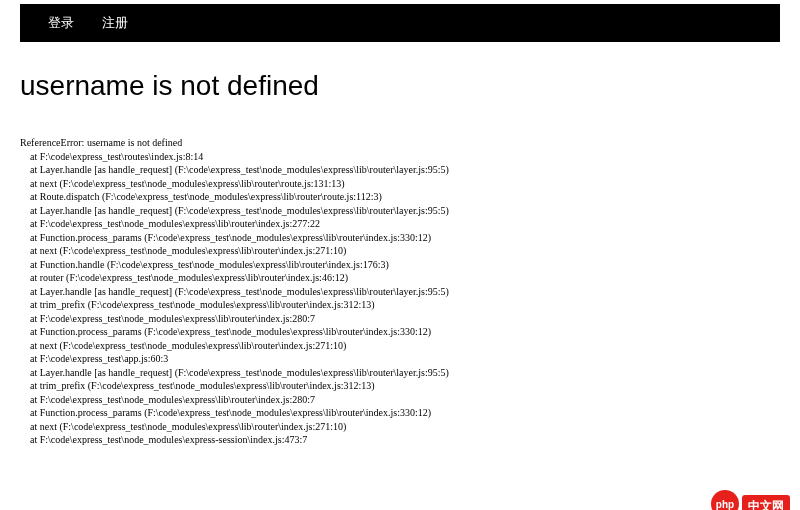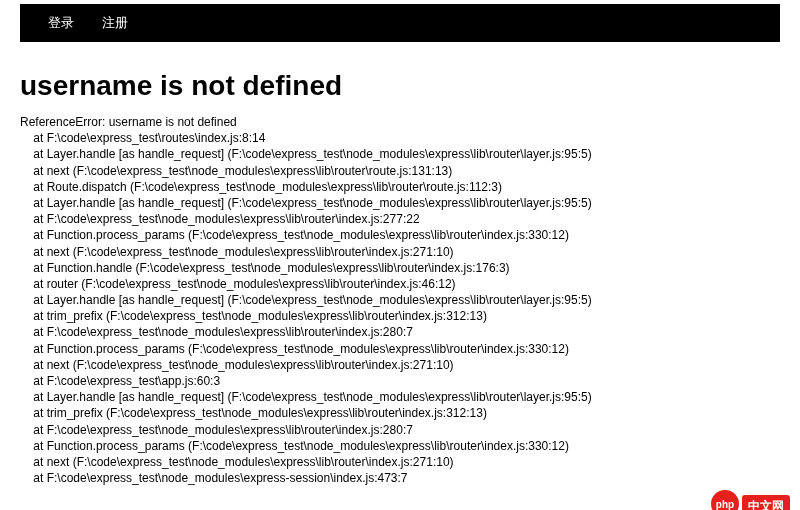--- a/index.html
+++ b/index.html
@@ -27,26 +27,26 @@
       color: #fff;
       text-decoration: none;
       font-size: 13px;
       margin-right: 28px;
     }
     .content {
       padding: 28px 20px 0 20px;
     }
     h1 {
       font-size: 28px;
-      font-weight: bold;
-      margin-bottom: 12px;
+      font-weight: normal;
+      margin-bottom: 34px;
     }
     pre {
-      font-family: Liberation Sans, sans-serif;
-      font-size: 12px;
+      font-family: Liberation Serif, serif;
+      font-size: 10px;
       line-height: 1.35;
       white-space: pre;
     }
     .logo-badge {
       position: absolute;
       bottom: 0;
       right: 10px;
       display: flex;
       align-items: center;
       justify-content: space-between;

